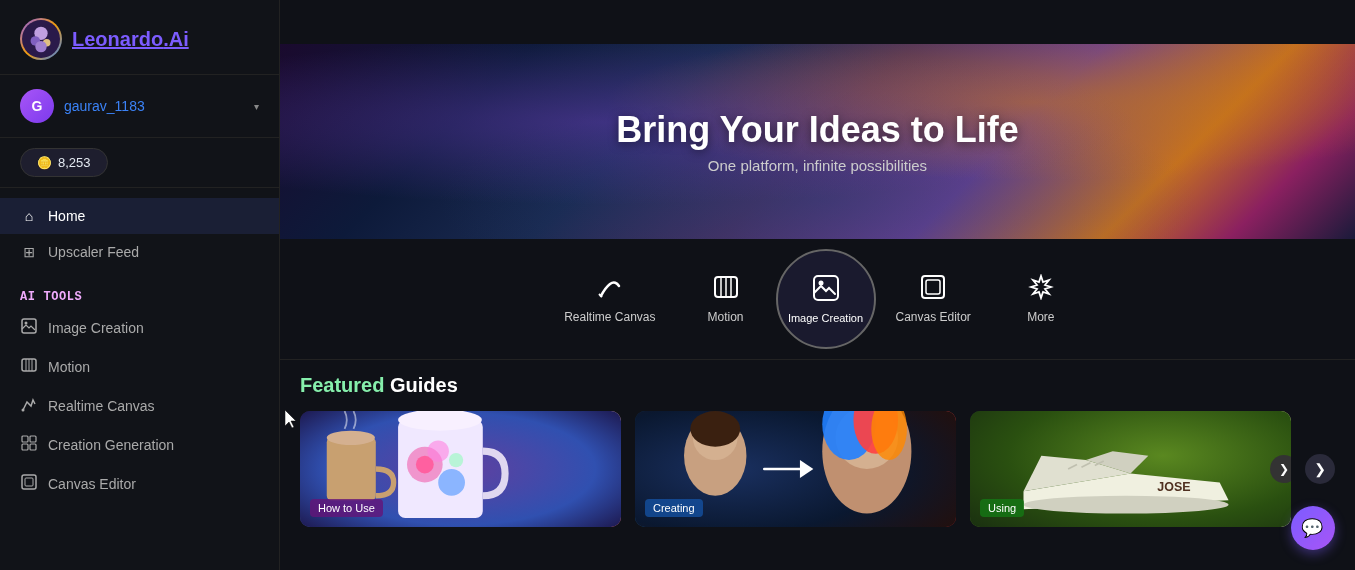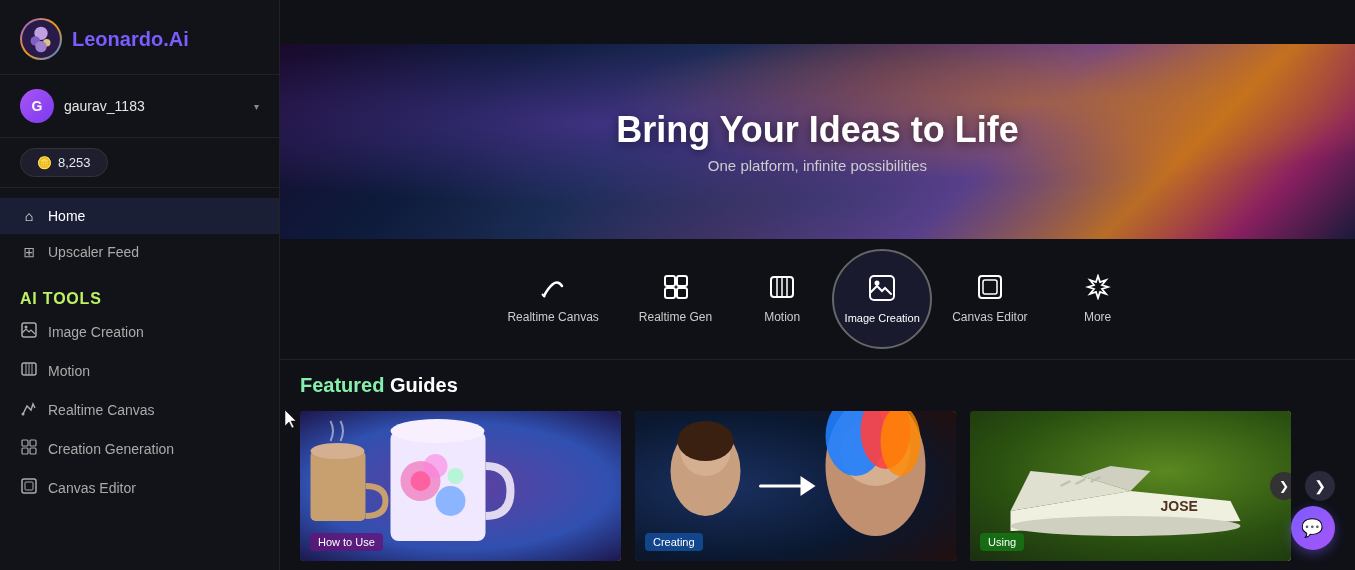--- a/index.html
+++ b/index.html
@@ -50,20 +50,21 @@
     }
 
     #logo-text {
       font-size: 20px;
       font-weight: 700;
       color: #fff;
     }
 
     #logo-text span {
       color: #7c5cff;
+      text-decoration: underline;
     }
 
     #user-area {
       display: flex;
       align-items: center;
       gap: 10px;
       padding: 14px 20px;
       border-bottom: 1px solid #222;
     }
 
@@ -76,21 +77,21 @@
       align-items: center;
       justify-content: center;
       font-size: 14px;
       font-weight: 700;
       color: #fff;
     }
 
     #username {
       flex: 1;
       font-size: 14px;
-      color: #e5e5e5;
+      color: #3b82f6;
     }
 
     #chevron-down {
       color: #888;
       font-size: 10px;
     }
 
     #tokens-area {
       padding: 10px 20px;
       border-bottom: 1px solid #222;
@@ -133,25 +134,26 @@
       color: #fff;
     }
 
     .nav-item .nav-icon {
       width: 18px;
       text-align: center;
     }
 
     #ai-tools-label {
       padding: 10px 20px 4px 20px;
-      font-size: 16px;
+      font-size: 12px;
       font-weight: 700;
-      color: #bef264;
+      color: #f0abfc;
       text-transform: uppercase;
       letter-spacing: 0.05em;
+      font-family: Liberation Mono, monospace;
     }
 
     
     #main-content {
       flex: 1;
       background: #0f1117;
       height: 570px;
       overflow: hidden;
       position: relative;
     }
@@ -257,22 +259,22 @@
       color: #86efac;
     }
 
     #guides-grid {
       display: flex;
       gap: 14px;
     }
 
     .guide-card {
       flex: 1;
-      height: 150px;
-      border-radius: 4px;
+      height: 116px;
+      border-radius: 10px;
       overflow: hidden;
       position: relative;
       cursor: pointer;
     }
 
     .guide-card .card-bg {
       width: 100%;
       height: 100%;
       position: absolute;
       inset: 0;
@@ -477,31 +479,20 @@
     <div class="tool-tab">
       <span class="tab-icon">
         <svg width="26" height="26" viewBox="0 0 26 26" fill="none">
             <path d="M4 22 C4 22 8 14 13 10 C17 7 20 9 22 12" stroke="white" stroke-width="2.5" stroke-linecap="round"></path>
             <path d="M2 20 L5 23" stroke="white" stroke-width="2"></path>
           </svg>
       </span>
       <span class="tab-label">Realtime Canvas</span>
     </div>
 
-    <div class="tool-tab">
-      <span class="tab-icon">
-        <svg width="26" height="26" viewBox="0 0 26 26" fill="none">
-            <rect x="2" y="2" width="10" height="10" rx="2" stroke="white" stroke-width="2"></rect>
-            <rect x="14" y="2" width="10" height="10" rx="2" stroke="white" stroke-width="2"></rect>
-            <rect x="2" y="14" width="10" height="10" rx="2" stroke="white" stroke-width="2"></rect>
-            <rect x="14" y="14" width="10" height="10" rx="2" stroke="white" stroke-width="2"></rect>
-          </svg>
-      </span>
-      <span class="tab-label">Realtime Gen</span>
-    </div>
 
     <div class="tool-tab">
       <span class="tab-icon">
         <svg width="26" height="26" viewBox="0 0 26 26" fill="none">
             <rect x="2" y="3" width="22" height="20" rx="3" stroke="white" stroke-width="2"></rect>
             <line x1="8" y1="3" x2="8" y2="23" stroke="white" stroke-width="1.5"></line>
             <line x1="13" y1="3" x2="13" y2="23" stroke="white" stroke-width="1.5"></line>
             <line x1="18" y1="3" x2="18" y2="23" stroke="white" stroke-width="1.5"></line>
           </svg>
       </span>

